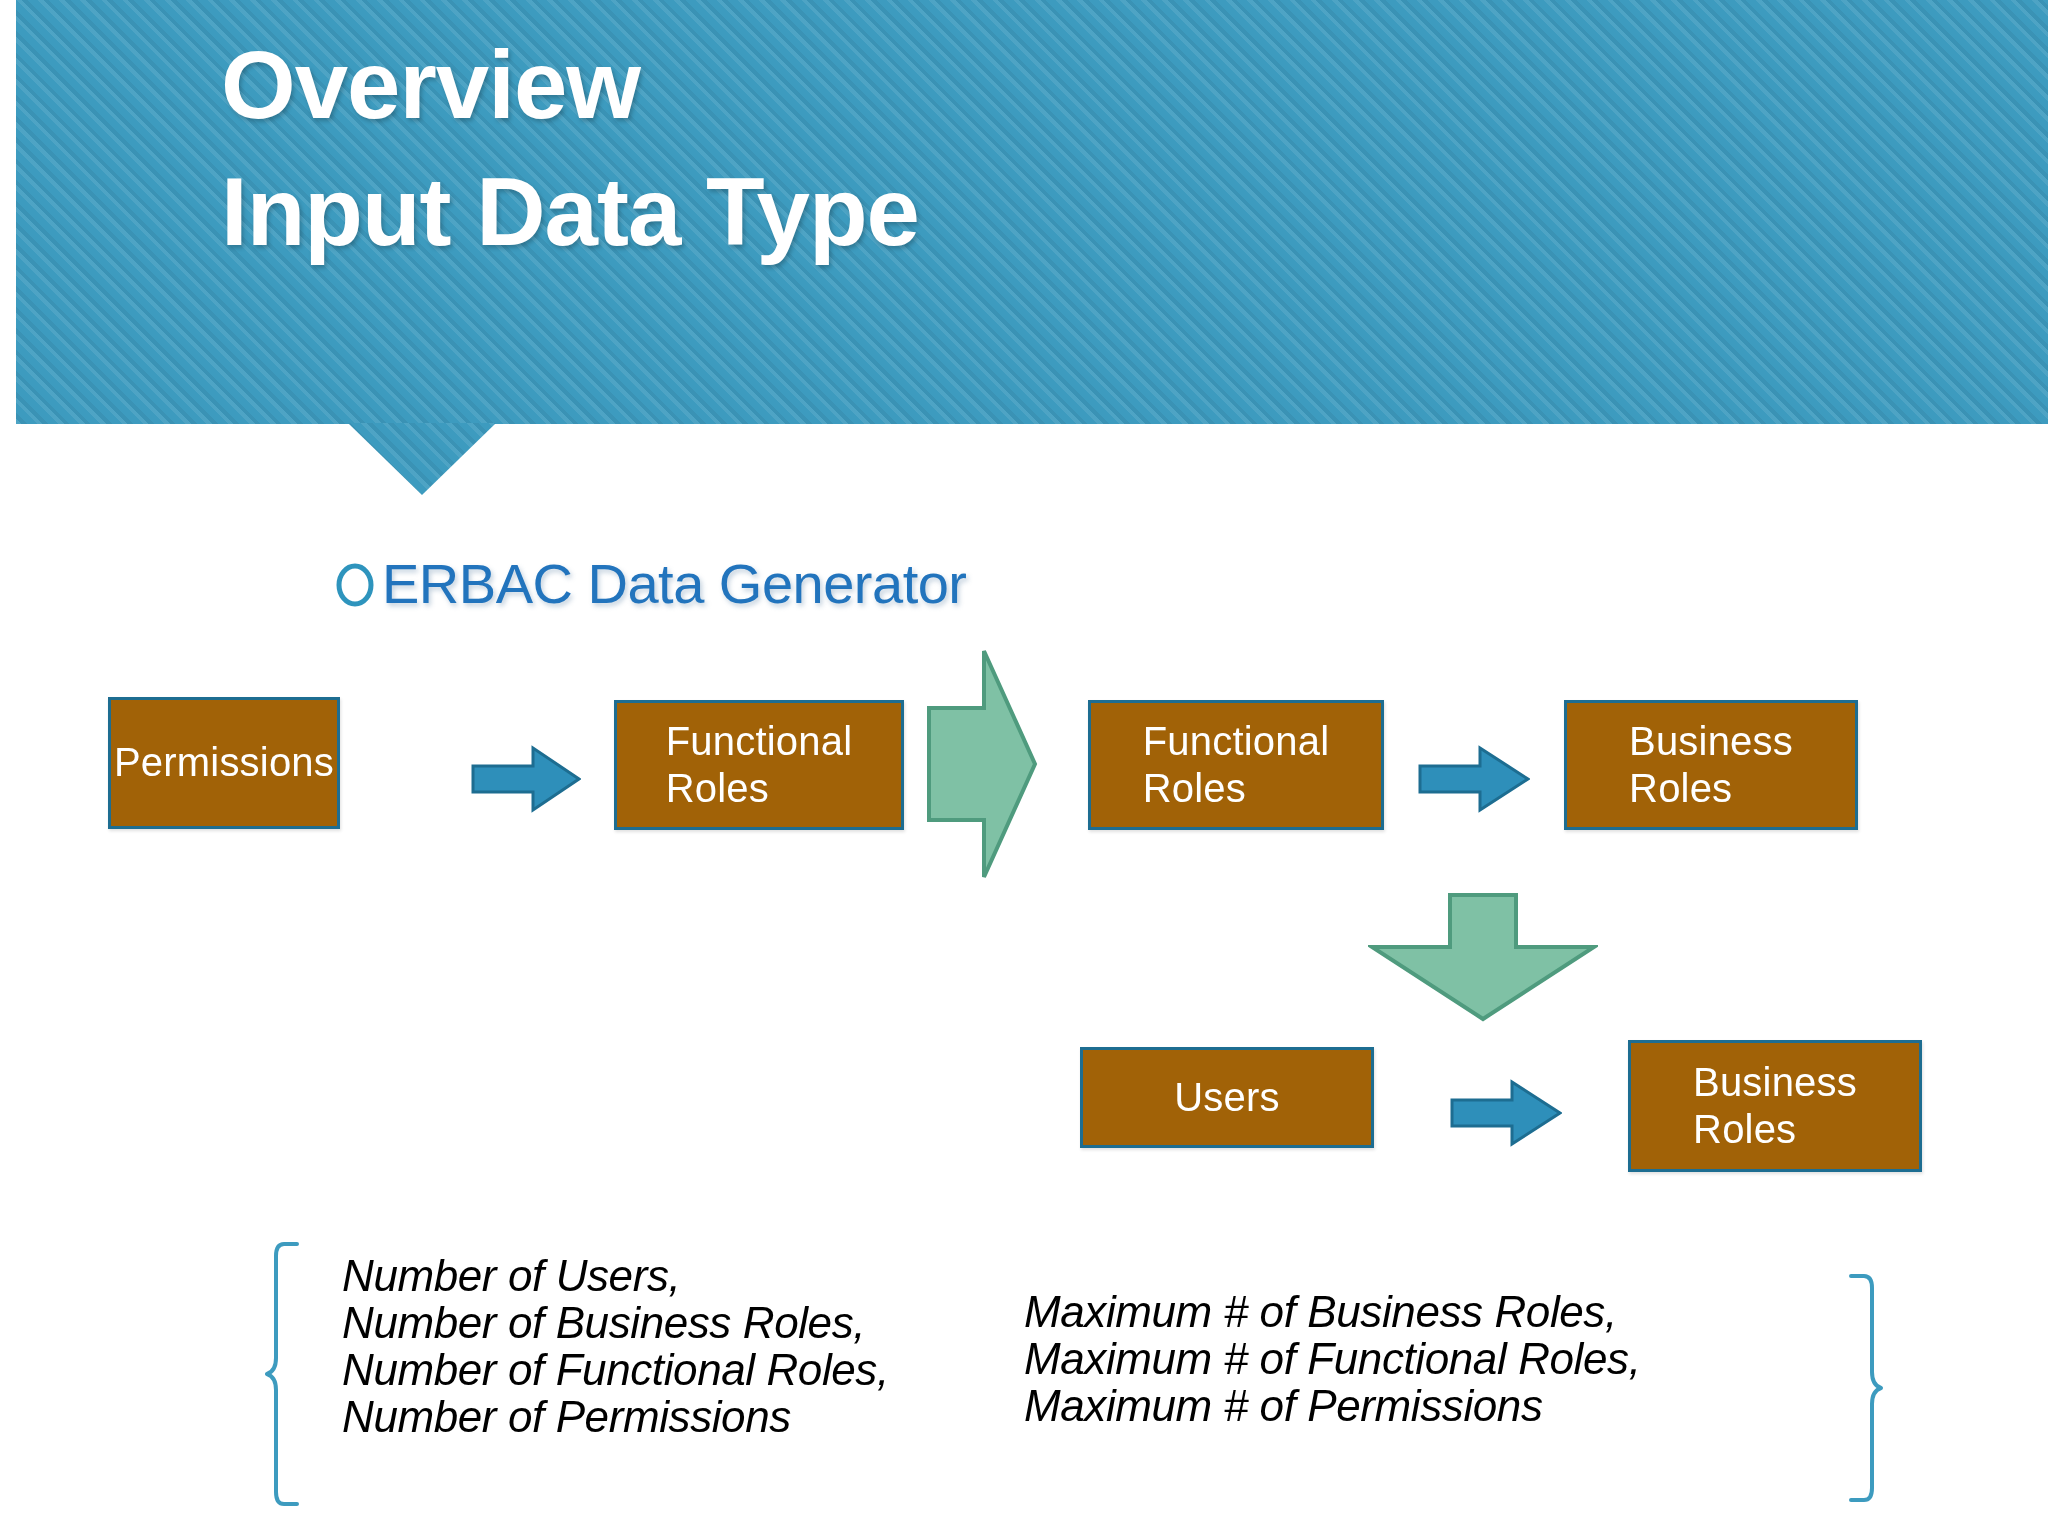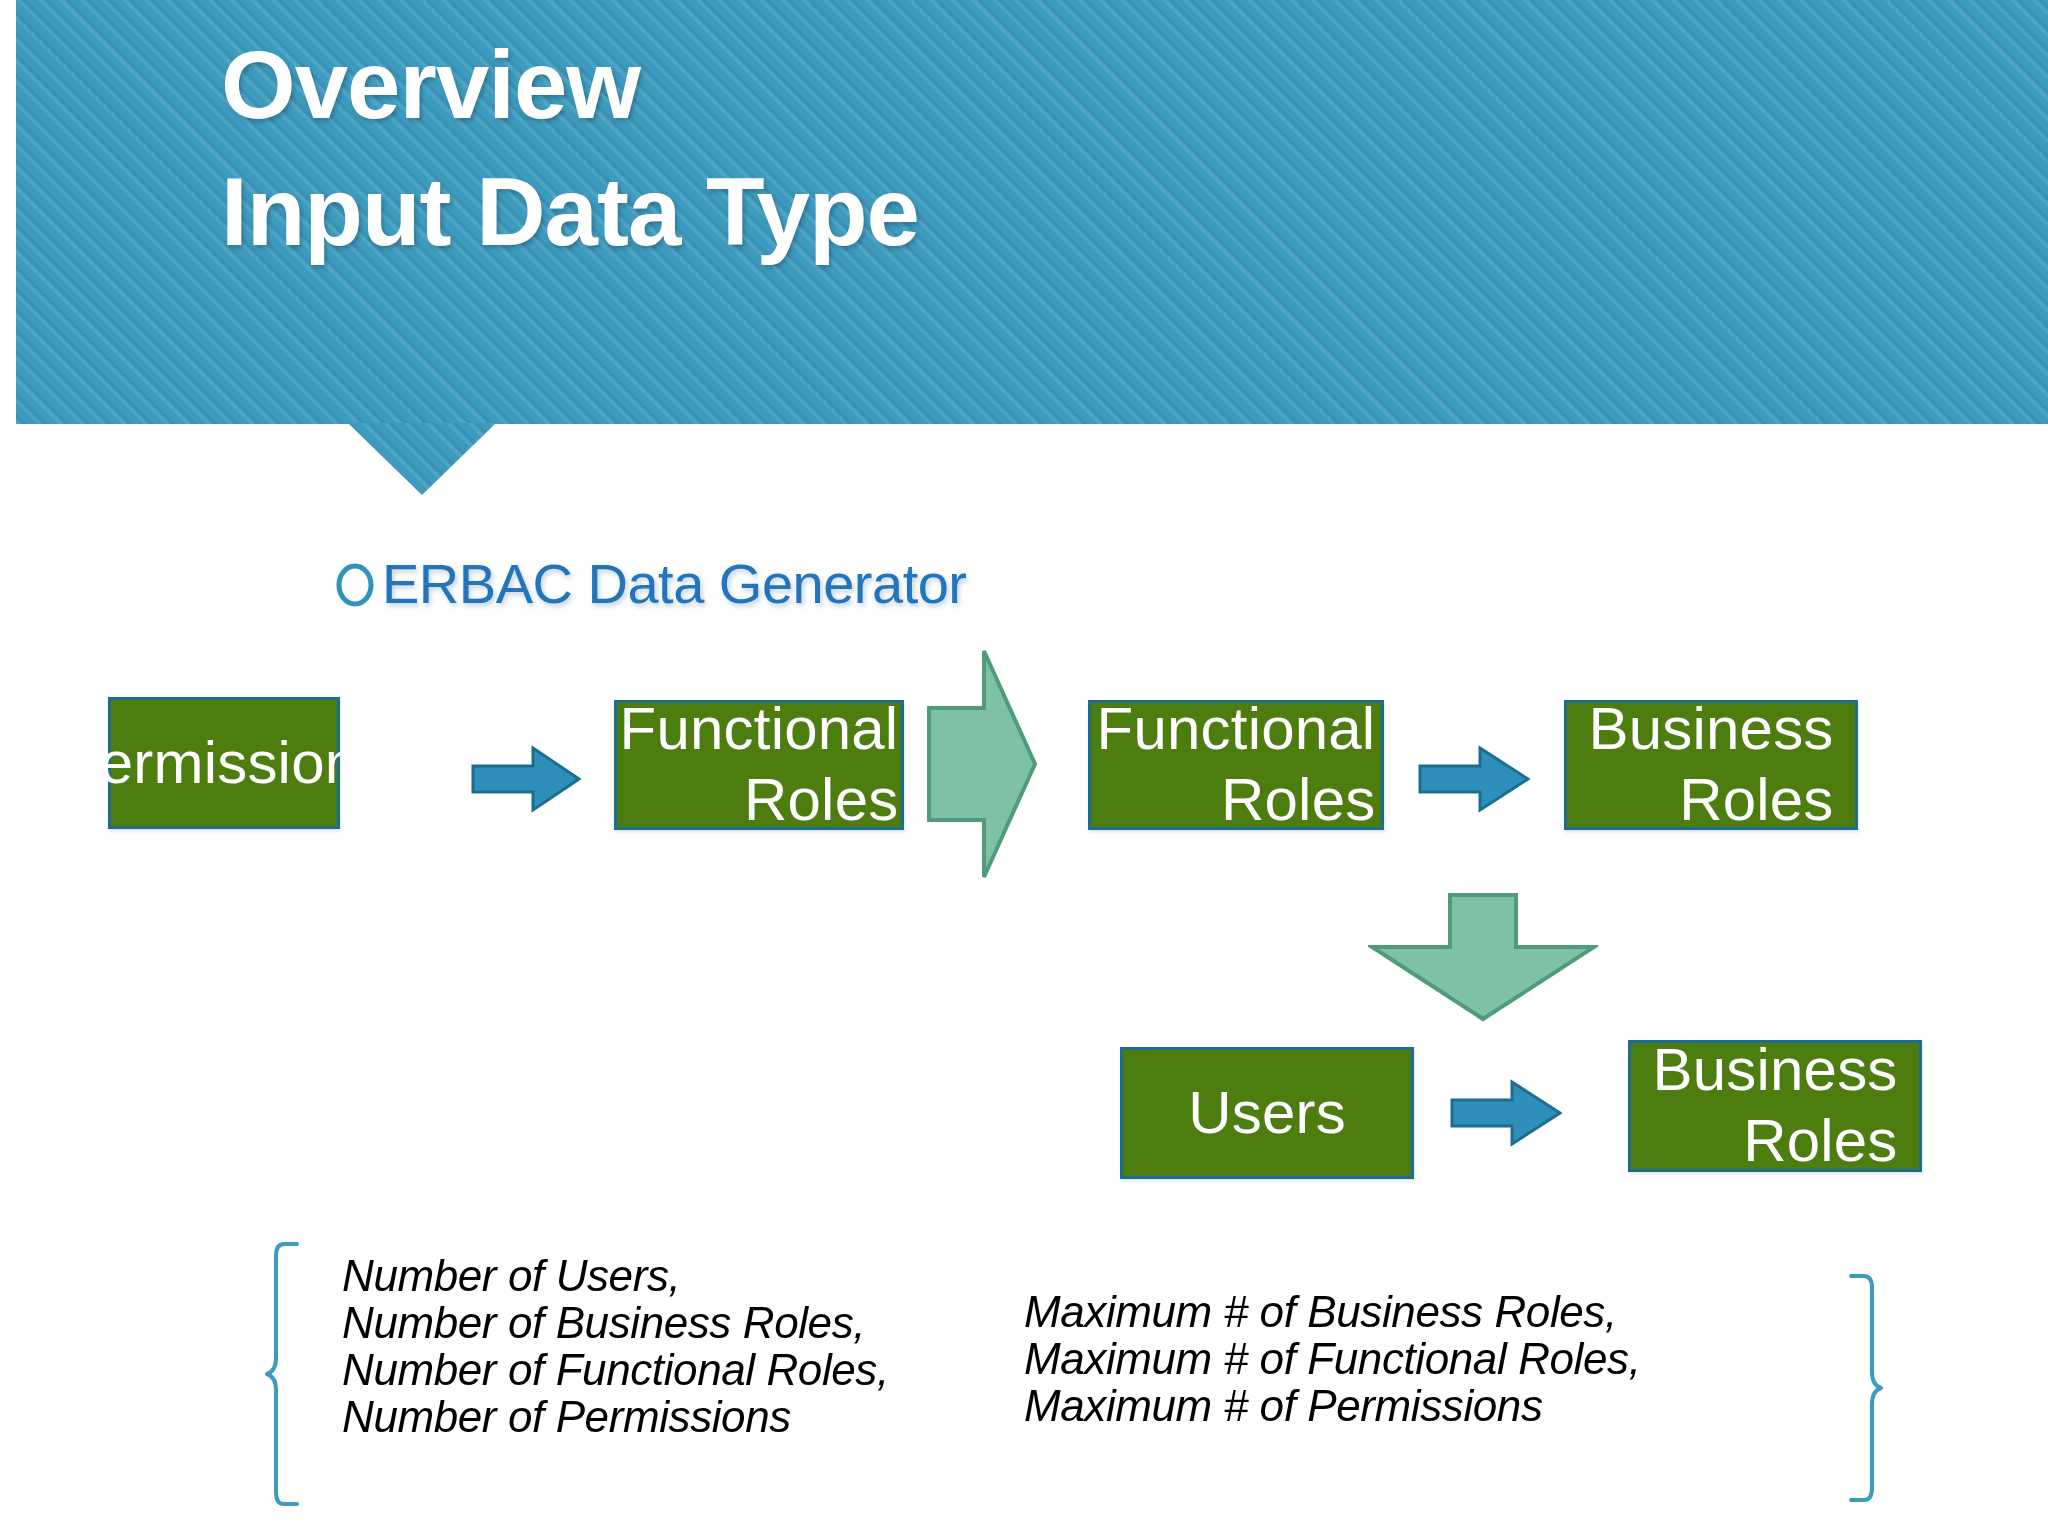--- a/index.html
+++ b/index.html
@@ -93,41 +93,41 @@
     font-weight: normal;
     letter-spacing: -0.5px;
     text-shadow: 2px 3px 5px rgba(120,150,180,0.45);
     font-family: "Liberation Sans", sans-serif;
     white-space: nowrap;
   }
 
   
   .flow-box {
     position: absolute;
-    background: #4d7c0f;
+    background: #a16207;
     border: 3px solid #1d6d91;
     box-sizing: border-box;
     color: #ffffff;
     display: flex;
     align-items: center;
     justify-content: center;
-    text-align: right;
-    font-size: 60px;
+    text-align: left;
+    font-size: 40px;
     line-height: 1.18;
     font-family: "Liberation Sans", sans-serif;
     letter-spacing: 0.2px;
     box-shadow: 1px 2px 3px rgba(0,0,0,0.12);
   }
   .flow-box span { display: block; white-space: pre-line; }
 
   #box-permissions  { left: 92px;  top: 697px;  width: 232px; height: 132px; }
   #box-func-roles-1 { left: 598px; top: 700px;  width: 290px; height: 130px; }
   #box-func-roles-2 { left: 1072px;top: 700px;  width: 296px; height: 130px; }
   #box-biz-roles-1  { left: 1548px;top: 700px;  width: 294px; height: 130px; }
-  #box-users        { left: 1104px;top: 1047px; width: 294px; height: 132px; }
+  #box-users        { left: 1064px;top: 1047px; width: 294px; height: 101px; }
   #box-biz-roles-2  { left: 1612px;top: 1040px; width: 294px; height: 132px; }
 
   
   .arrow-svg { position: absolute; display: block; }
   #arrow-blue-1 { left: 455px;  top: 744px; width: 110px; height: 70px; }
   #arrow-blue-2 { left: 1402px; top: 744px; width: 112px; height: 70px; }
   #arrow-blue-3 { left: 1434px; top: 1078px;width: 112px; height: 70px; }
   #arrow-green-right { left: 910px;  top: 648px;  width: 112px; height: 232px; }
   #arrow-green-down  { left: 1352px; top: 892px;  width: 230px; height: 130px; }
 

